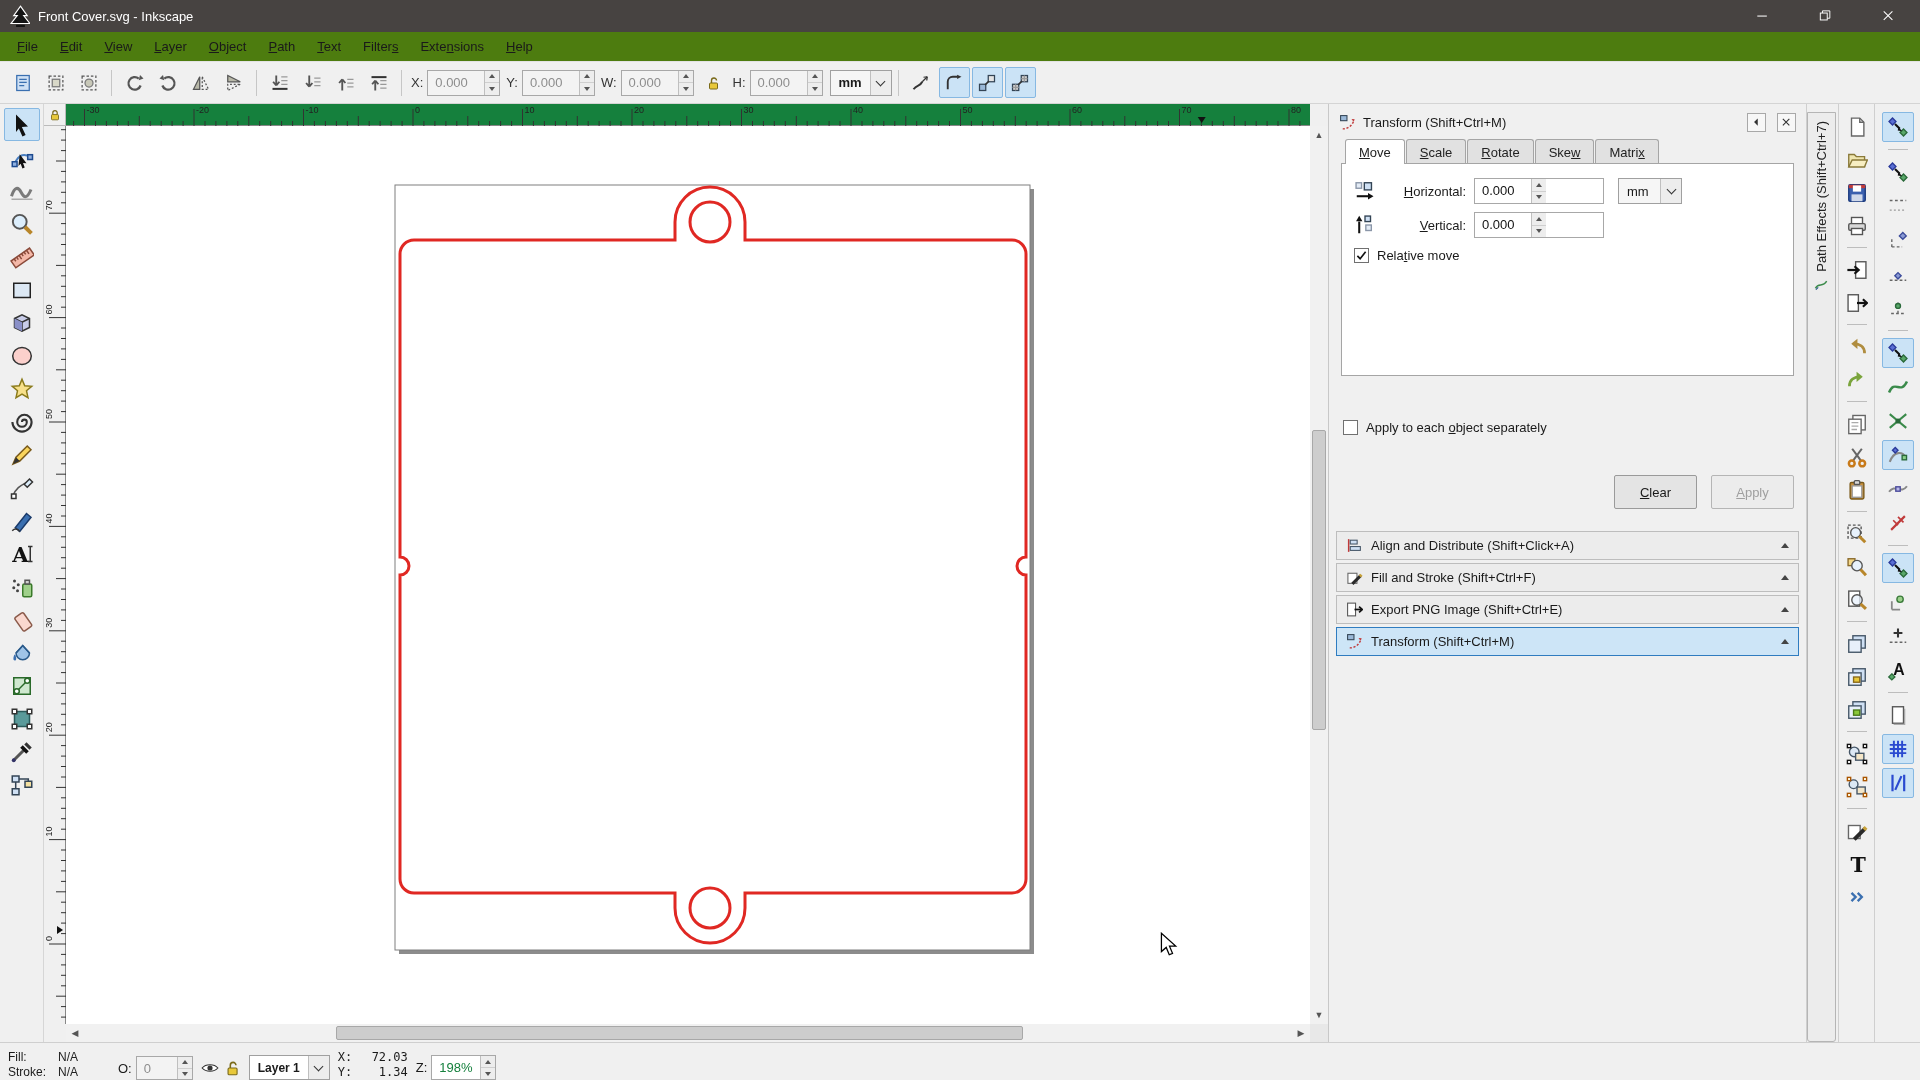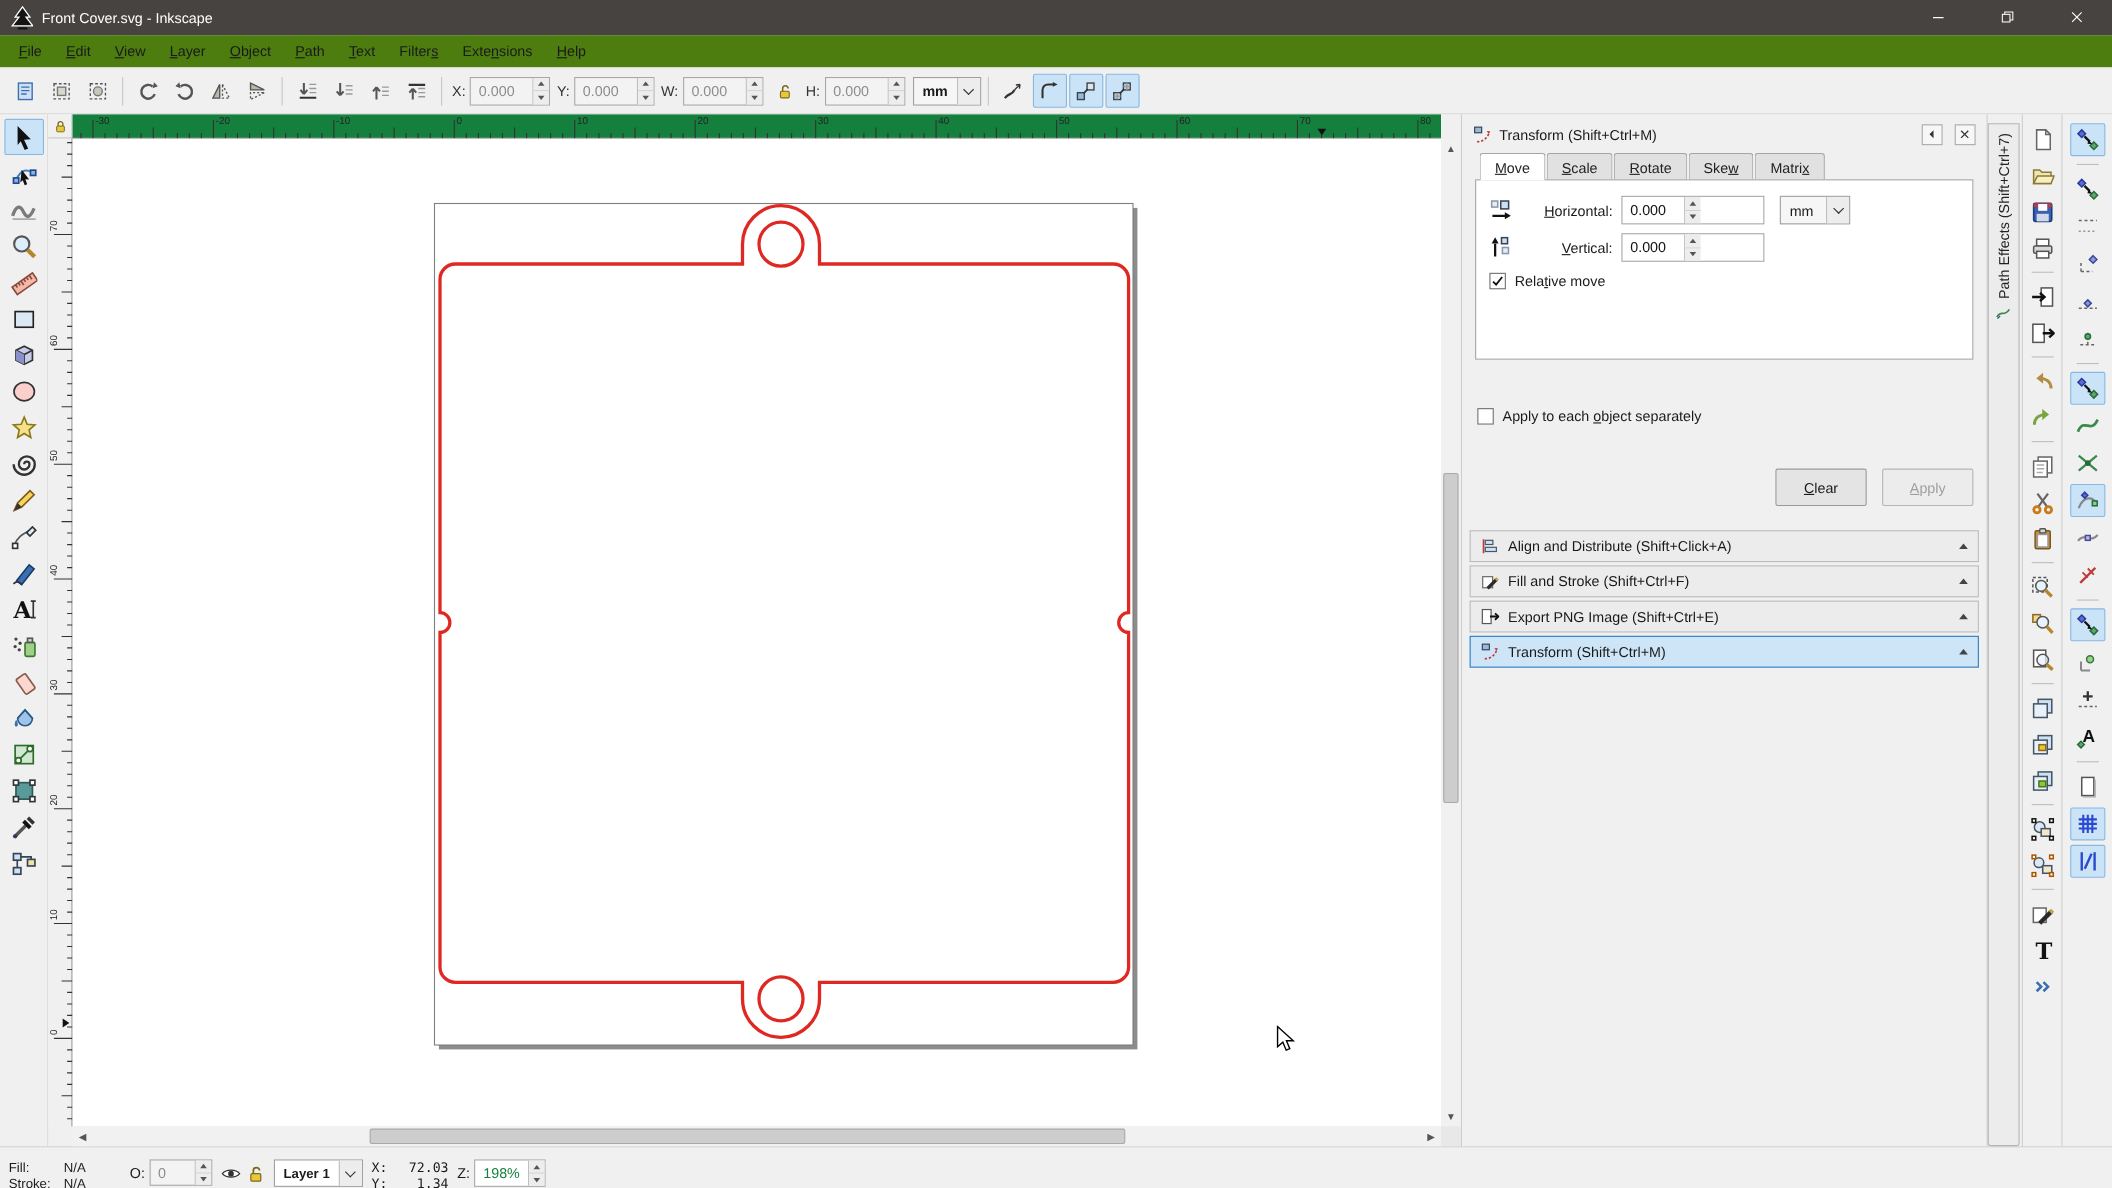--- a/index.html
+++ b/index.html
@@ -63,21 +63,21 @@
 #dock { width:478px; background:#f0f0f0; border-left:1px solid #c8c8c8; font-size:13px; display:flex; flex-direction:column; }
 .dlg-header { display:flex; align-items:center; gap:7px; padding:9px 10px 4px 10px; }
 .dlg-header .ic { width:17px; height:17px; }
 .dlg-title { flex:1; font-size:13px; }
 .hdr-btn { width:19px; height:19px; border:1px solid #a8a8a8; background:#f7f7f7; display:flex; align-items:center; justify-content:center; margin-left:4px; }
 .hdr-btn .ic { width:13px; height:13px; }
 .nb { margin:2px 12px 0 12px; }
 .tab-row { display:flex; padding-left:4px; }
 .tab { padding:5px 13px 4px 13px; border:1px solid #a5a5a5; border-bottom:none; background:#e1e1e1; margin-right:1px; border-radius:3px 3px 0 0; position:relative; top:1px; color:#222; }
 .tab.active { background:#fff; z-index:2; }
-.nb-body { border:1px solid #a5a5a5; background:#fff; height:164px; padding:14px 14px 0 12px; position:relative; z-index:1; }
+.nb-body { border:1px solid #a5a5a5; background:#fff; height:213px; padding:14px 14px 0 12px; position:relative; z-index:1; }
 .frow { display:flex; align-items:center; margin-bottom:8px; }
 .icon-cell { width:30px; }
 .icon-cell .ic { width:22px; height:22px; }
 .flabel { width:82px; text-align:right; margin-right:8px; }
 .dlg-num { width:130px; }
 .checkrow { display:flex; align-items:center; gap:8px; margin-top:10px; }
 .checkbox { width:15px; height:15px; border:1px solid #707070; background:#fff; display:inline-flex; align-items:center; justify-content:center; flex:none; }
 .checkbox svg { width:11px; height:11px; }
 #apply-each-row { margin:44px 14px 0 14px; }
 .btn-row { display:flex; justify-content:flex-end; gap:14px; margin:40px 12px 0 0; }
@@ -97,21 +97,21 @@
 #commands-bar { width:36px; background:#f0f0f0; border-left:1px solid #cfcfcf; display:flex; flex-direction:column; align-items:center; padding-top:8px; }
 #snap-bar { width:46px; background:#f0f0f0; border-left:1px solid #cfcfcf; display:flex; flex-direction:column; align-items:center; padding-top:8px; }
 .cmd-btn { width:29px; height:29px; display:flex; align-items:center; justify-content:center; margin-bottom:4px; border:1px solid transparent; border-radius:2px; }
 .cmd-btn .ic { width:22px; height:22px; }
 .snap-btn { width:32px; height:30px; display:flex; align-items:center; justify-content:center; margin-bottom:4px; border:1px solid transparent; border-radius:2px; }
 .snap-btn .ic { width:22px; height:22px; }
 .snap-btn.active { background:#cbe3f6; border-color:#86b8e2; }
 .hsep { height:1px; width:20px; background:#bdbdbd; margin:3px 0 7px 0; }
 
 
-#statusbar { height:38px; background:#f0f0f0; border-top:1px solid #cfcfcf; display:flex; align-items:flex-start; padding:11px 8px; gap:8px; }
+#statusbar { height:38px; background:#f0f0f0; border-top:1px solid #cfcfcf; display:flex; align-items:flex-end; padding:0 8px; gap:8px; }
 #fs-block { display:grid; grid-template-columns:50px 52px; font-size:12px; line-height:15px; }
 #fs-block .v { color:#222; }
 .sb-group { display:flex; align-items:center; gap:4px; }
 #opacity-input { height:24px; }
 #opacity-input .val { min-width:40px; }
 .sb-icon { width:18px; height:18px; }
 #layer-dd { height:25px; background:#fff; }
 #layer-dd .dd-val { font-weight:bold; font-size:12px; }
 #status-msg { flex:1; font-size:13px; color:#1a1a1a; padding-left:4px; }
 #xy-block { display:grid; grid-template-columns:18px 52px; font-family:"DejaVu Sans Mono",monospace; font-size:12px; line-height:15px; }

